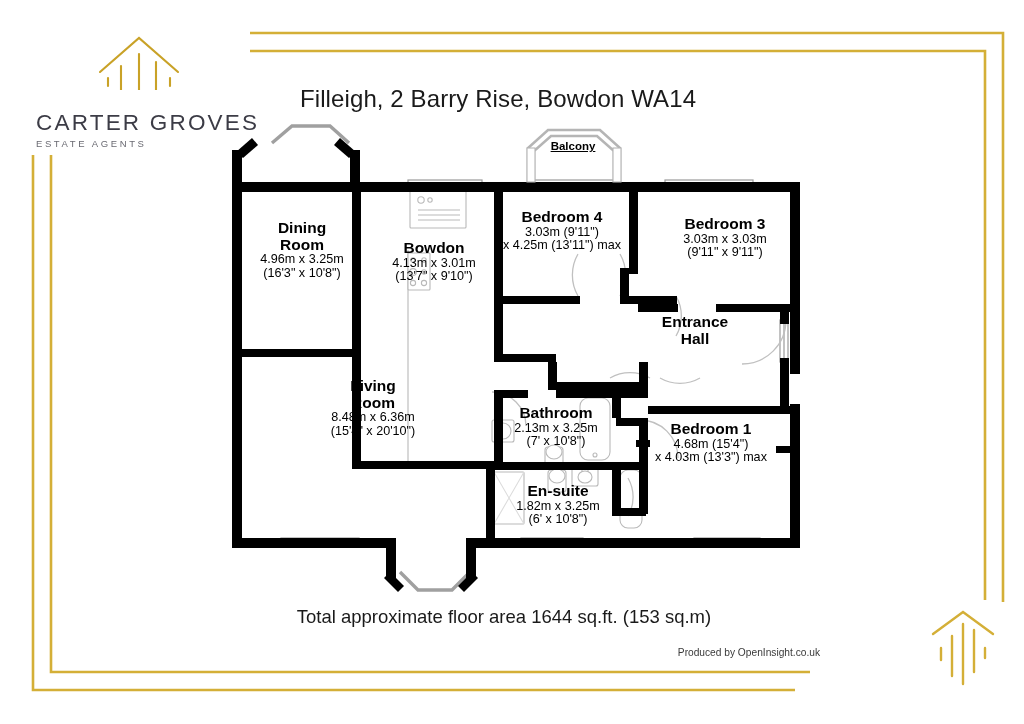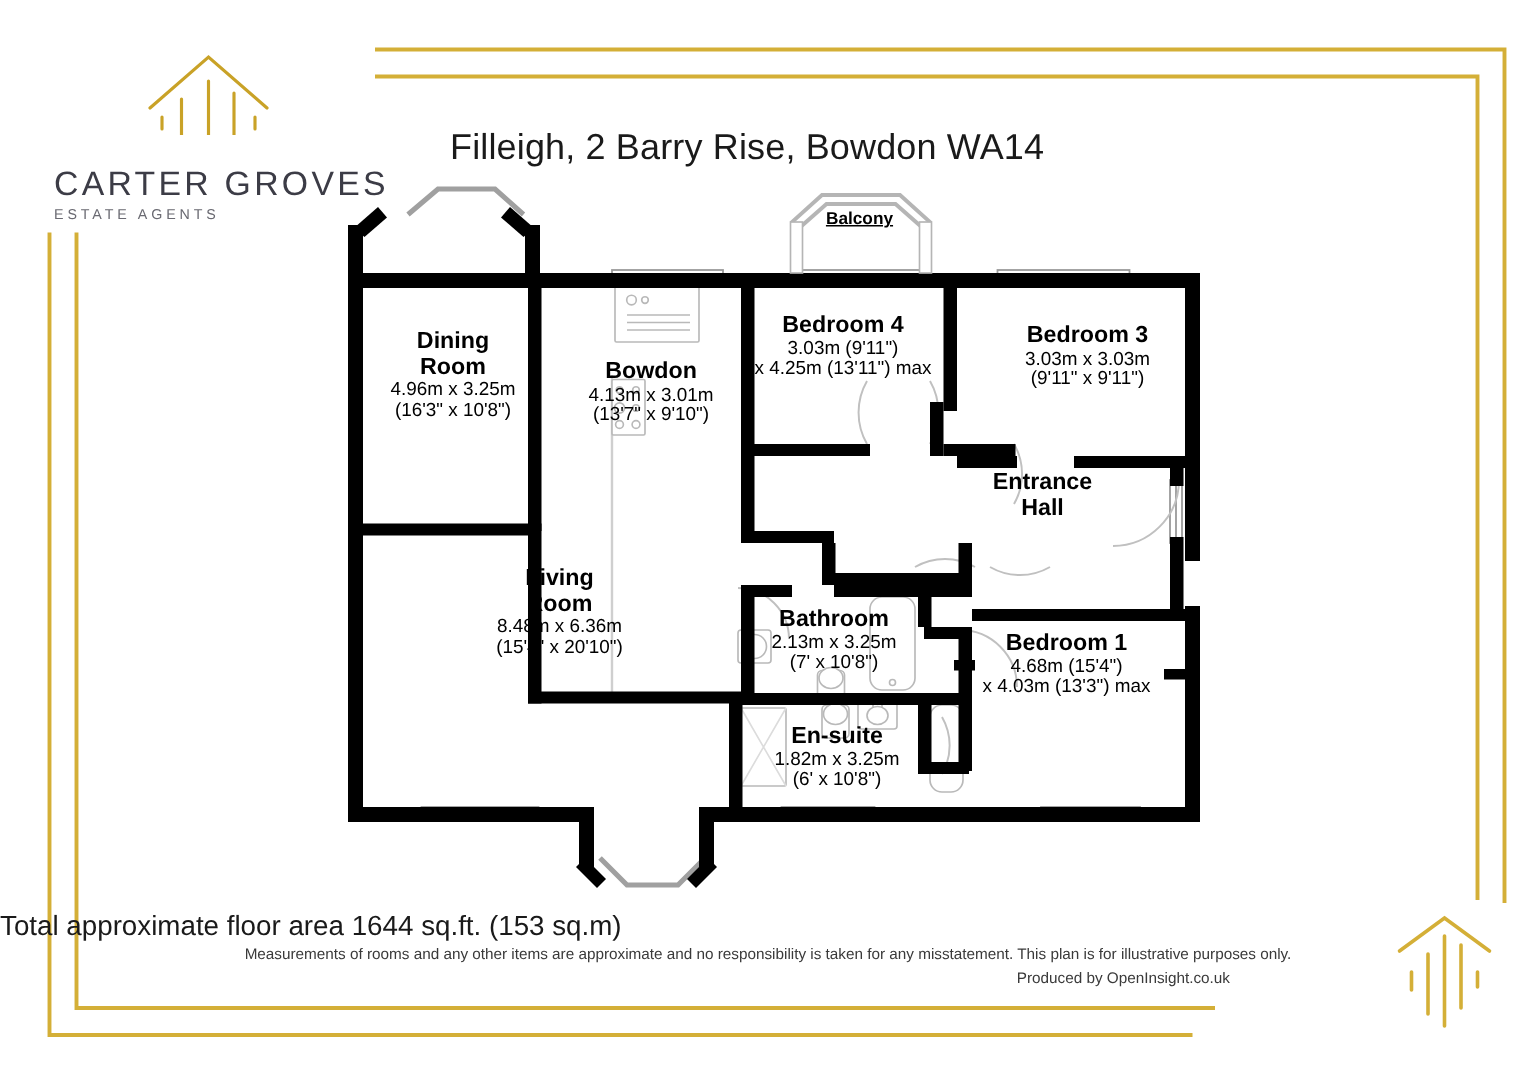--- a/index.html
+++ b/index.html
@@ -23,21 +23,21 @@
   
   .plan-wrap{position:absolute;left:0;top:0;width:1024px;height:724px;}
 
   
   .rlabel{position:absolute;text-align:center;line-height:1.08;white-space:nowrap;}
   .rlabel .nm{font-size:15.5px;font-weight:bold;color:#000;display:block;}
   .rlabel .dim{font-size:12.6px;color:#000;display:block;}
   .rlabel.small .nm{font-size:11.5px;font-weight:bold;text-decoration:underline;}
 
   
-  .foot-total{position:absolute;left:0;top:606px;width:1008px;
+  .foot-total{position:absolute;left:0;top:606px;width:1008px;text-align:center;
               font-size:18.5px;color:#1a1a1a;}
   .foot-disc{position:absolute;left:0;top:631px;width:1024px;text-align:center;
              font-size:10.2px;color:#3a3a3a;}
   .foot-prod{position:absolute;left:0;top:647px;width:820px;text-align:right;
              font-size:10.2px;color:#3a3a3a;}
 </style>
 </head>
 <body>
 
 <div class="page">
@@ -317,16 +317,15 @@
     <span class="dim">(6' x 10'8")</span>
   </div>
 
   <div class="rlabel" style="left:630px;top:421px;width:162px;">
     <span class="nm">Bedroom 1</span>
     <span class="dim">4.68m (15'4")</span>
     <span class="dim">x 4.03m (13'3") max</span>
   </div>
 
   <div class="foot-total">Total approximate floor area 1644 sq.ft. (153 sq.m)</div>
-  <div class="foot-disc">Measurements of rooms and any other items are approximate and no responsibility is taken for any misstatement. This plan is for illustrative purposes only.</div>
   <div class="foot-prod">Produced by OpenInsight.co.uk</div>
 
 </div>
 
 </body></html>

